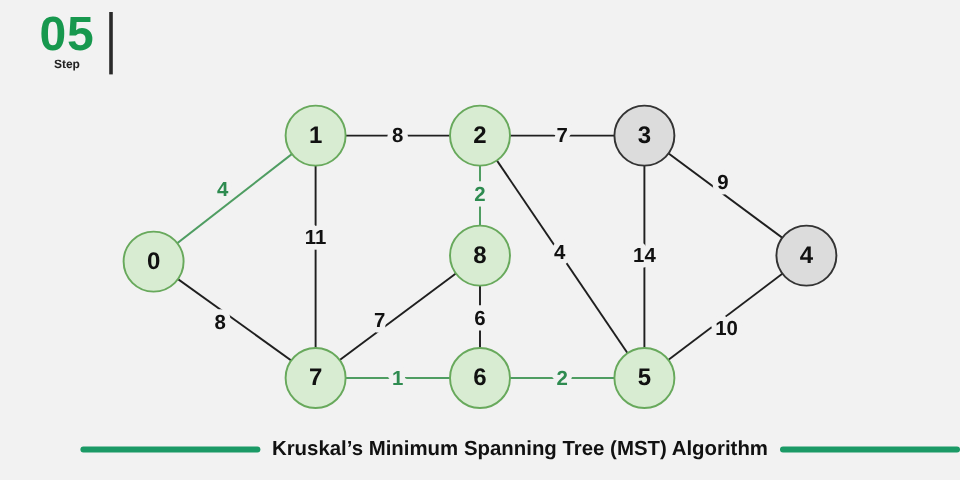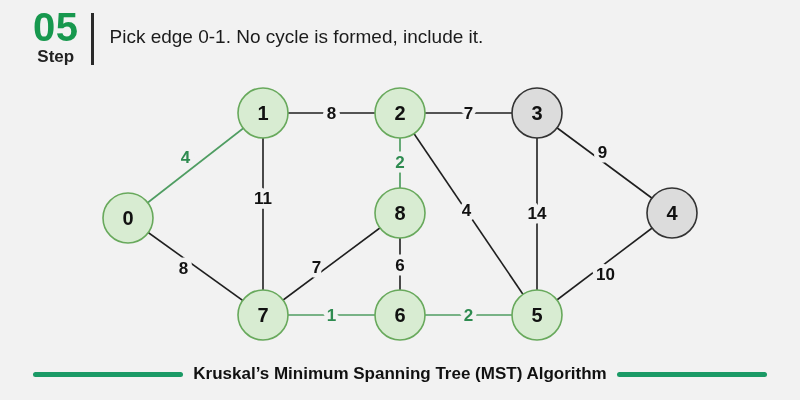--- a/index.html
+++ b/index.html
@@ -6,21 +6,21 @@
   .canvas {
     position:relative; width:800px; height:400px; overflow:hidden;
     background:var(--bg,#f2f2f2);
     font-family:"Liberation Sans", sans-serif;
   }
 
   
   .header { position:absolute; top:10px; left:33px; display:flex; align-items:center; }
   .step-block { display:flex; flex-direction:column; align-items:center; margin-right:12px; }
   .step-number { font-size:40px; font-weight:800; line-height:0.85; color:var(--accent,#17984e); letter-spacing:0.5px; }
-  .step-label  { font-size:17px; font-weight:700; color:#222; margin-top:3px; }
+  .step-label  { font-size:10px; font-weight:700; color:#222; margin-top:3px; }
   .divider { width:3px; height:52px; background:#2a2a2a; margin-right:16px; }
   .description { font-size:19px; color:#1b1b1b; padding-bottom:4px; }
 
   
   .graph-svg { position:absolute; left:0; top:0; width:800px; height:400px; }
   line.edge.normal { stroke:var(--edge-black,#1f1f1f); stroke-width:1.6; }
   line.edge.mst    { stroke:var(--mst-edge,#4f9d62);   stroke-width:1.7; }
   circle.node { stroke-width:1.6; }
   circle.node.included { fill:var(--node-in-fill,#d8ecd2); stroke:var(--node-in-stroke,#68a95c); }
   circle.node.excluded { fill:var(--node-ex-fill,#dcdcdc); stroke:var(--node-ex-stroke,#333333); }
@@ -29,21 +29,21 @@
     text-anchor:middle; dominant-baseline:central;
   }
   text.edge-weight {
     font-size:17px; font-weight:700; text-anchor:middle; dominant-baseline:central;
     paint-order:stroke; stroke:var(--bg,#f2f2f2); stroke-width:9px; stroke-linejoin:round;
   }
   text.edge-weight.normal { fill:#111; }
   text.edge-weight.mst    { fill:var(--mst-label,#2e8b50); }
 
   
-  .footer { position:absolute; left:0; right:0; bottom:16px; display:flex; align-items:center; justify-content:center; gap:10px; }
+  .footer { position:absolute; left:0; right:0; bottom:16px; display:flex; align-items:center; justify-content:flex-end; gap:10px; }
   .footer-rule { width:150px; height:5px; border-radius:3px; background:var(--rule,#1b9a66); }
   .footer-title { font-size:17px; font-weight:700; color:#111; white-space:nowrap; }
 </style>
 </head>
 <body>
 
 <div class="canvas">
 
   <svg class="graph-svg" viewBox="0 0 800 400" xmlns="http://www.w3.org/2000/svg">
       <line x1="128" y1="218" x2="263" y2="113" class="edge mst"></line>
@@ -93,21 +93,20 @@
       <circle cx="400" cy="213" r="25" class="node included"></circle>
       <text x="400" y="213" class="node-label">8</text>
     </svg>
 
   <div class="header">
     <div class="step-block">
       <div class="step-number">05</div>
       <div class="step-label">Step</div>
     </div>
     <div class="divider"></div>
-    <div class="description">Pick edge 0-1. No cycle is formed, include it.</div>
   </div>
 
   <div class="footer">
     <div class="footer-rule"></div>
     <div class="footer-title">Kruskal’s Minimum Spanning Tree (MST) Algorithm</div>
     <div class="footer-rule"></div>
   </div>
 
 </div>
 

